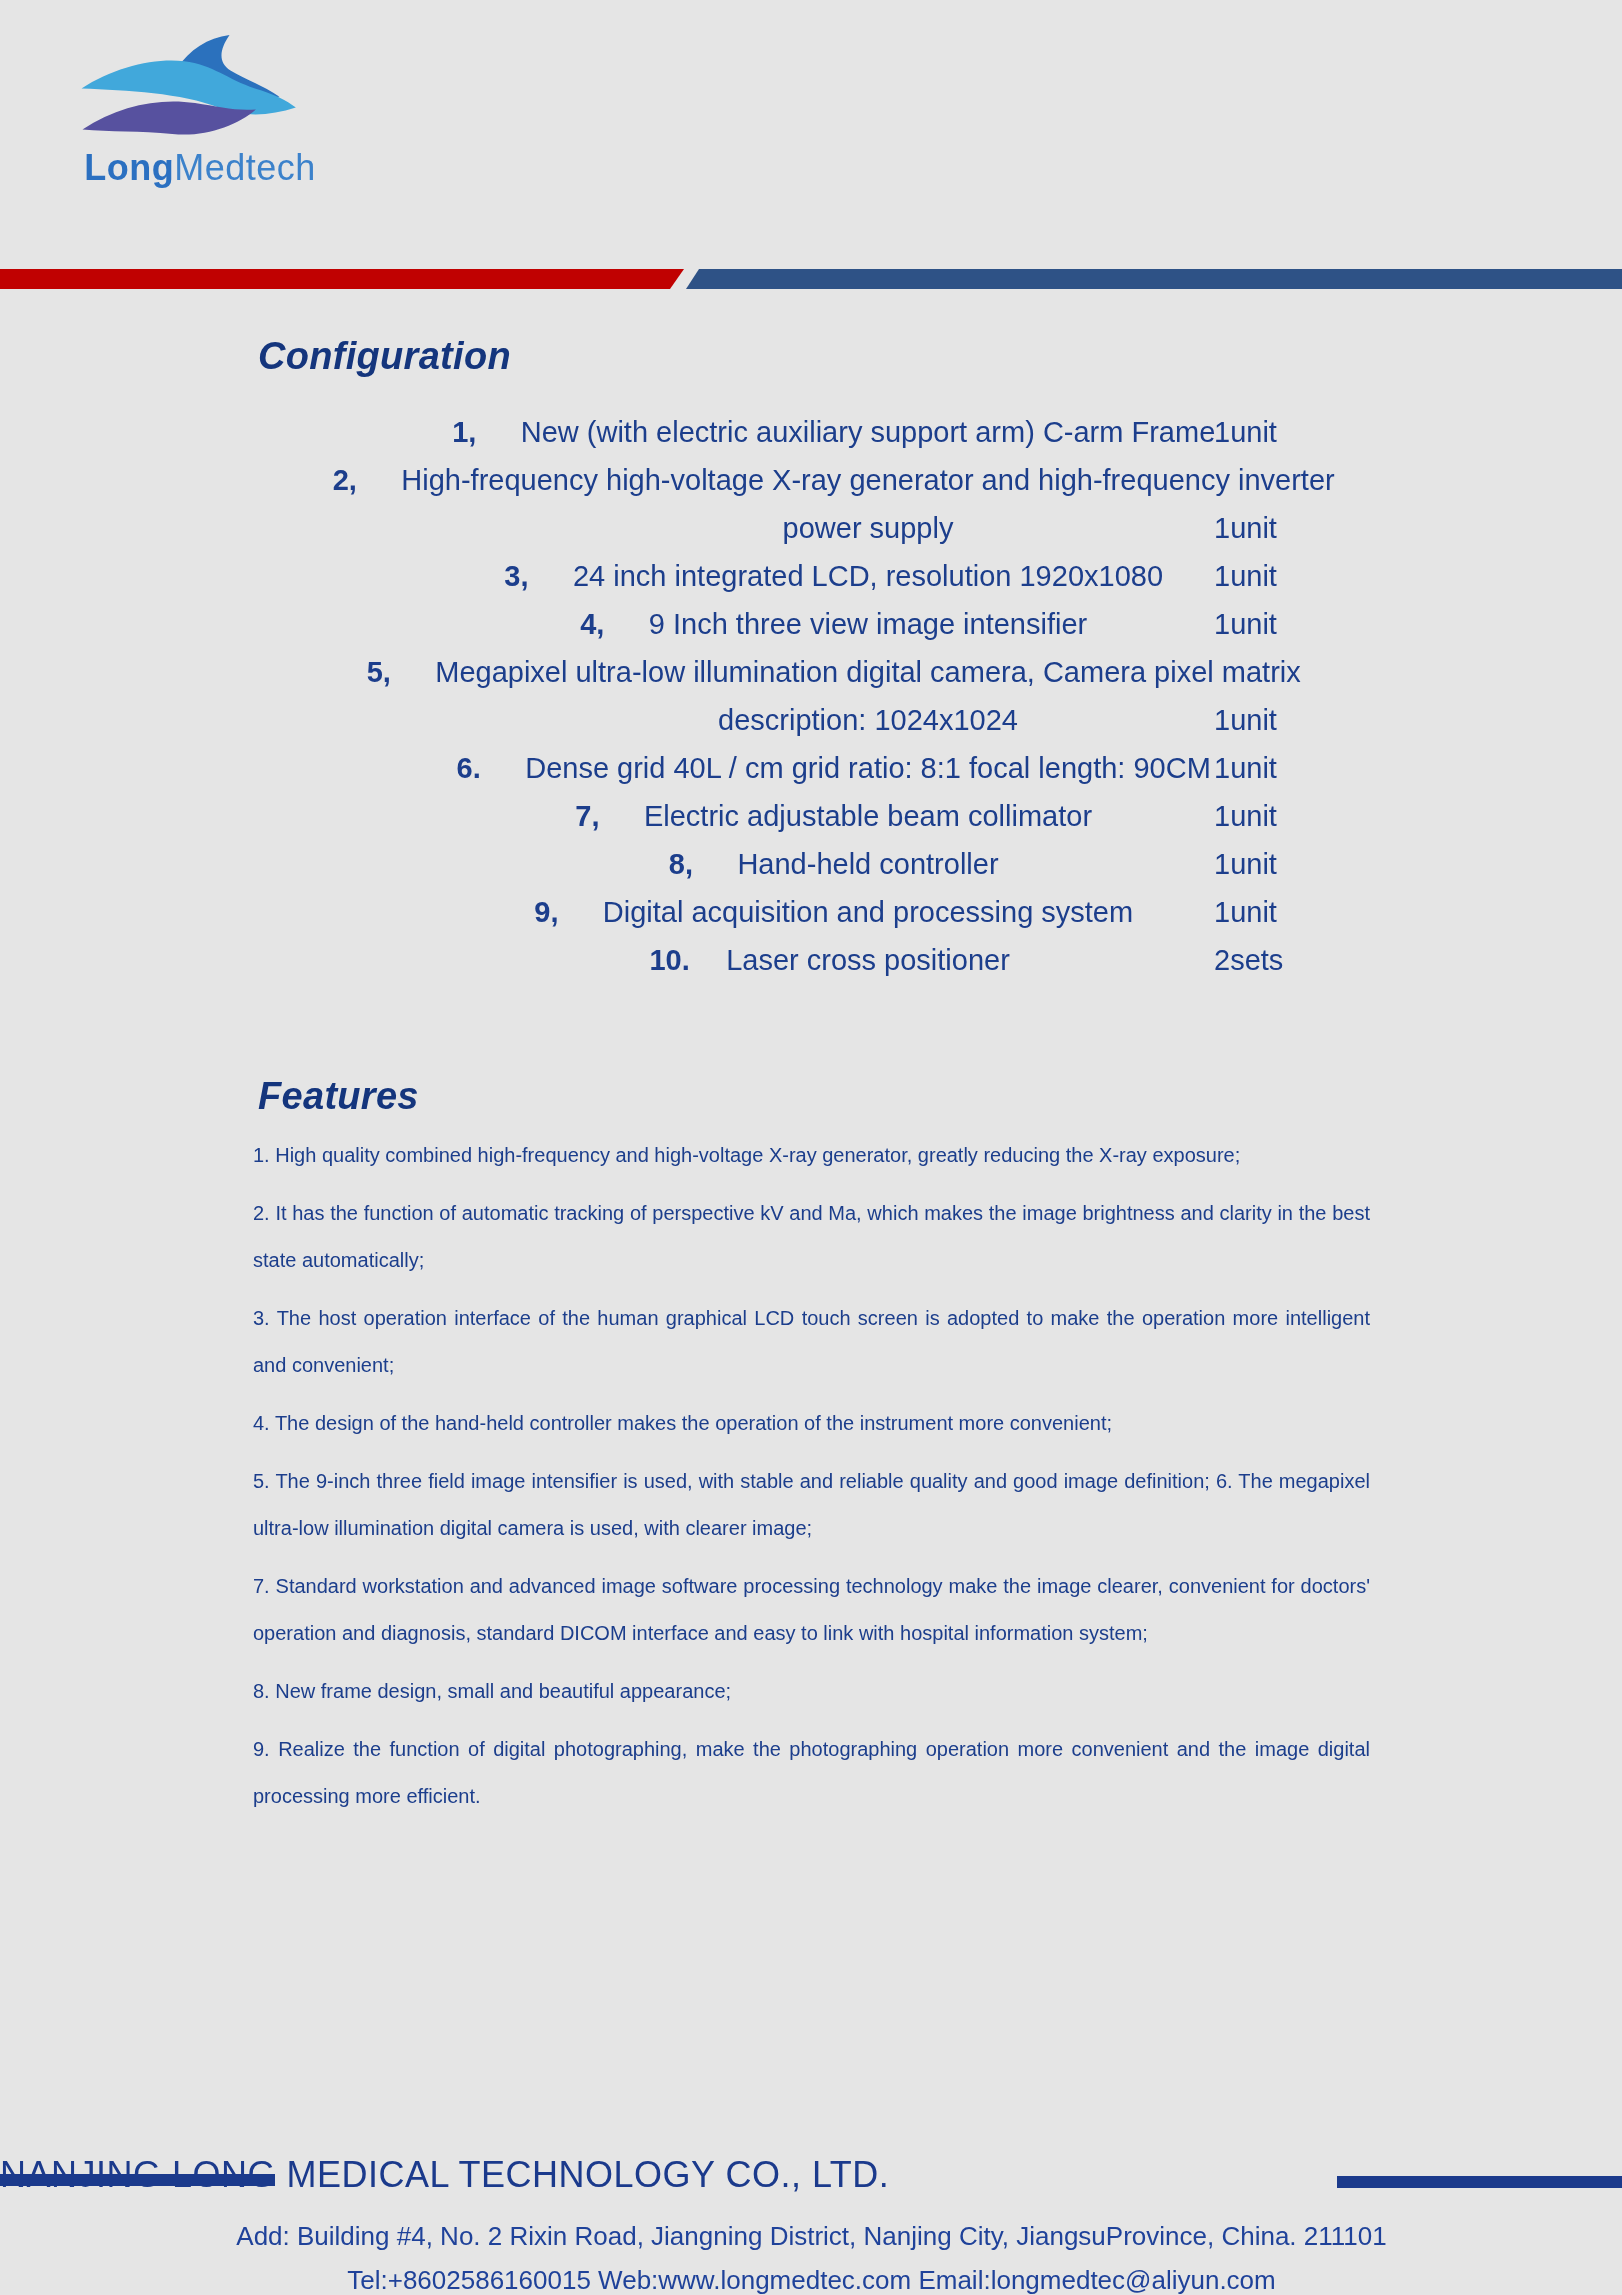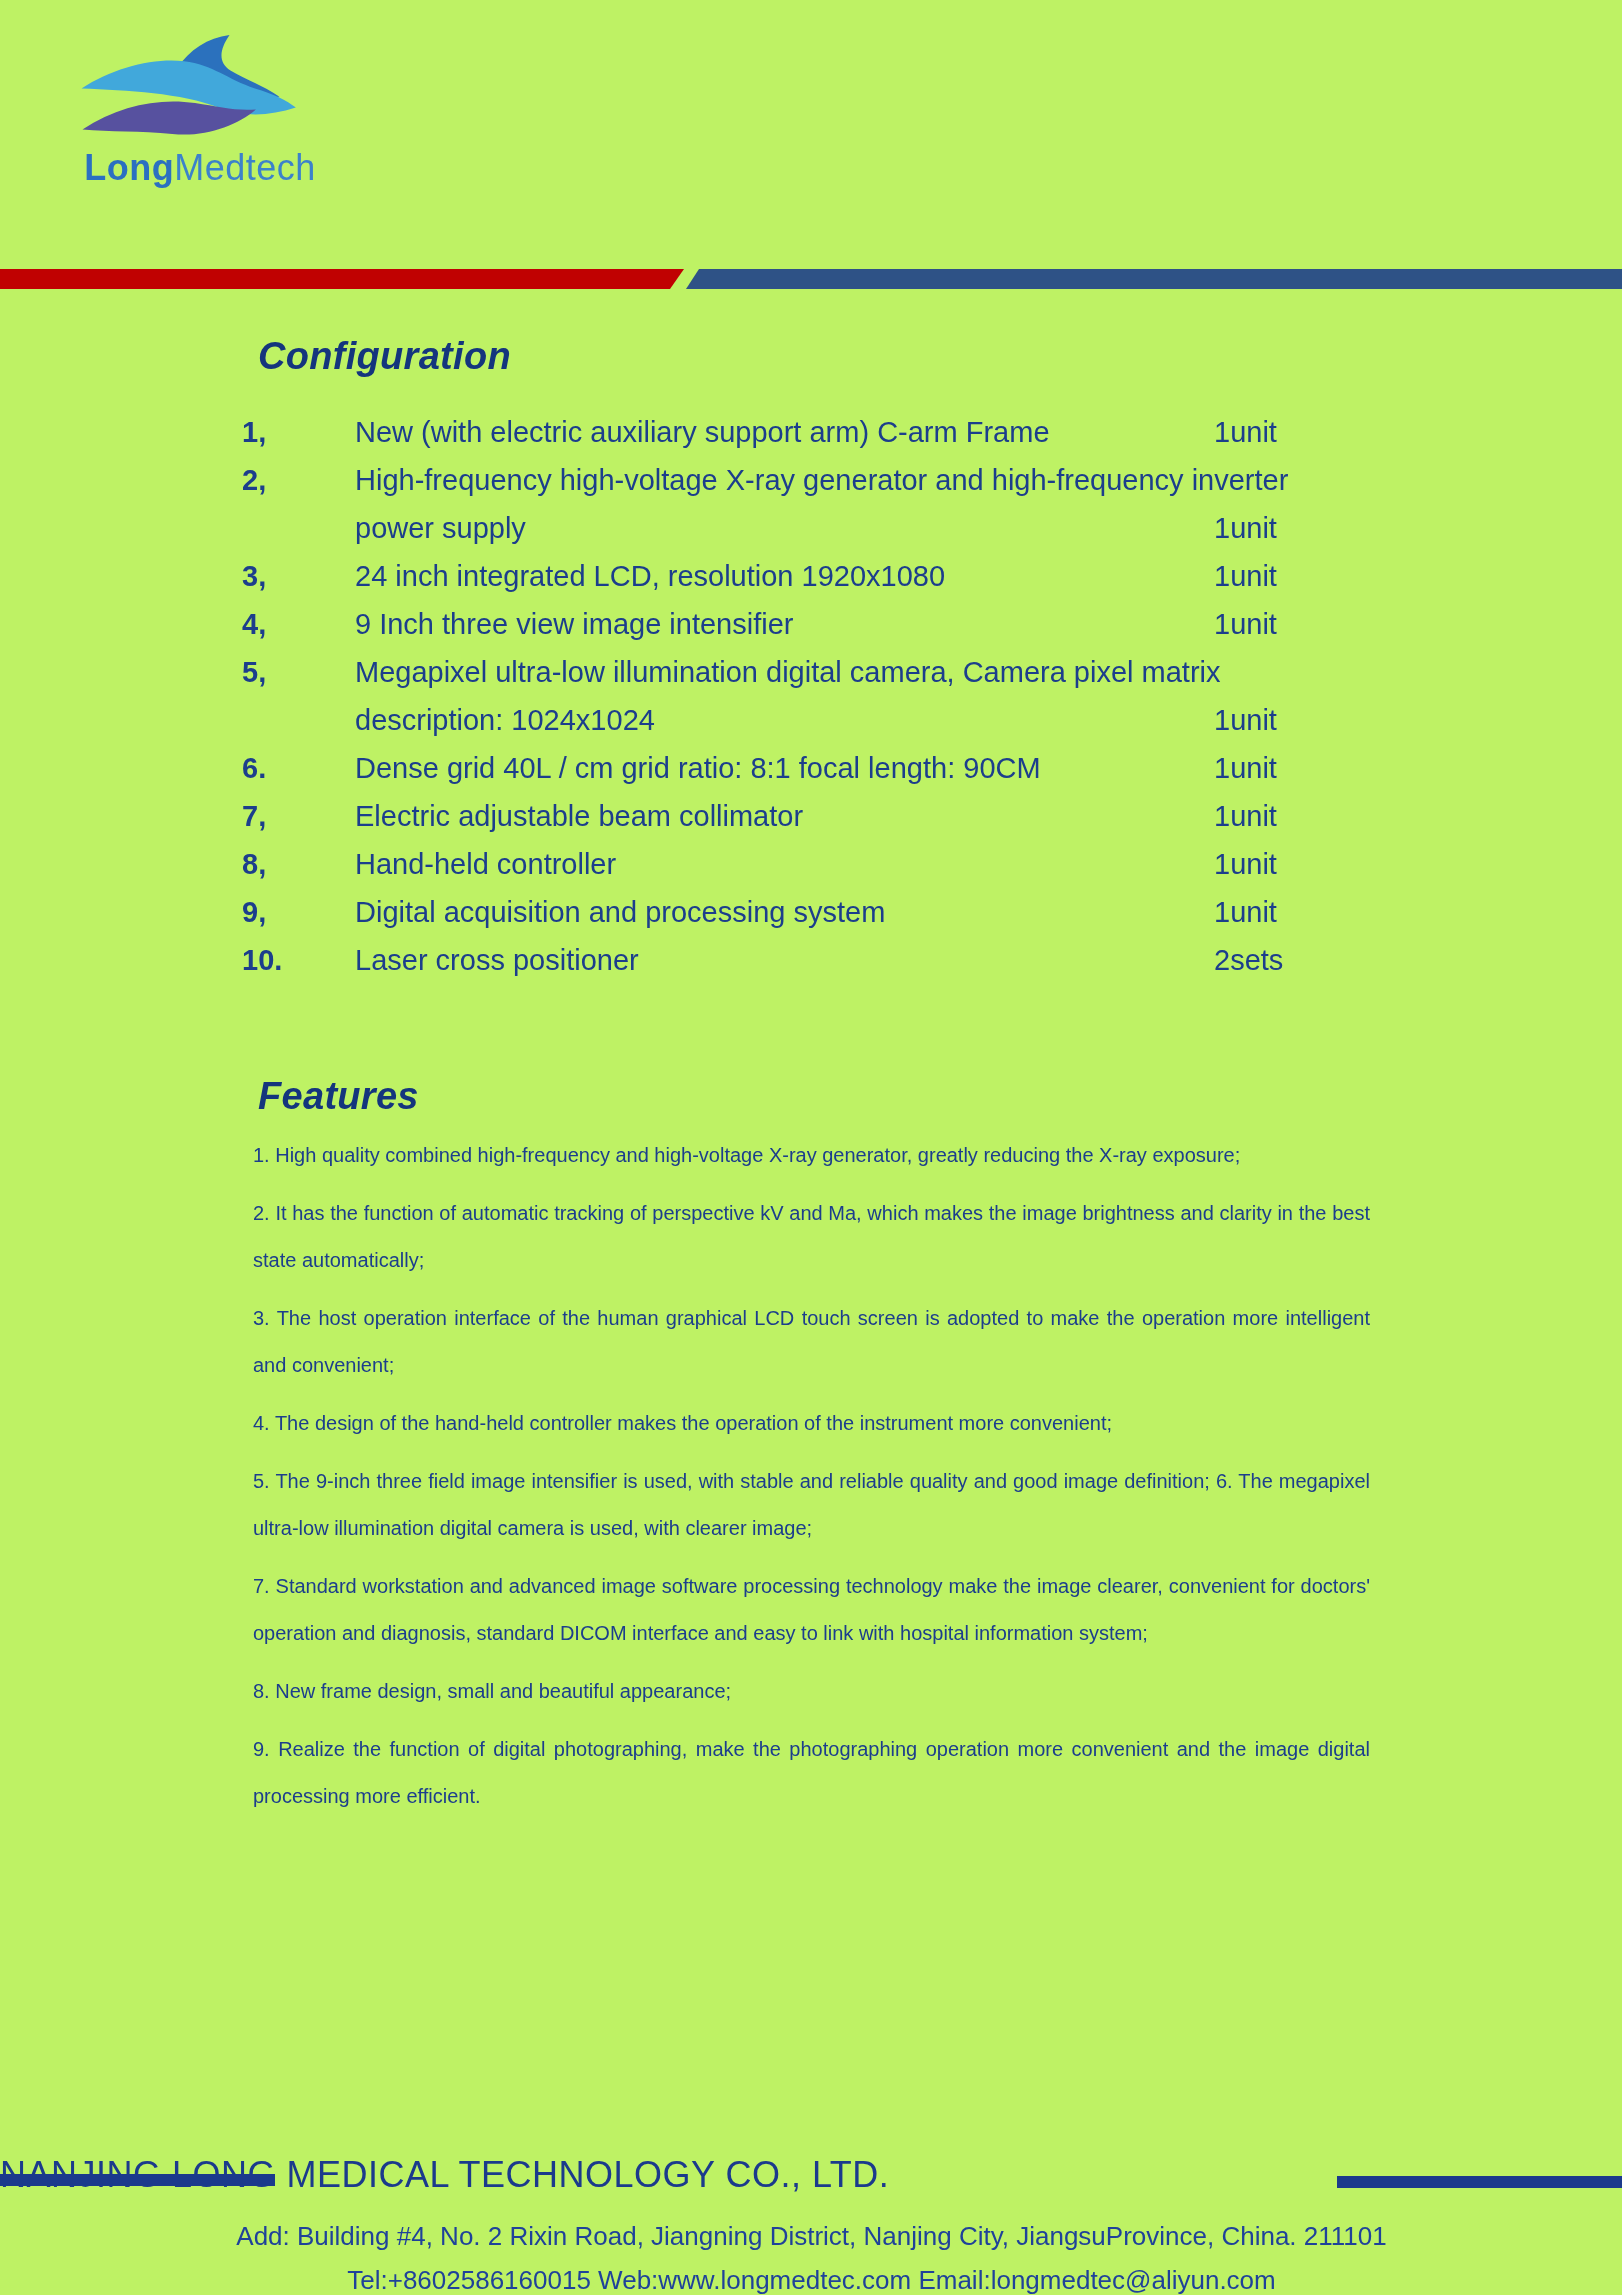--- a/index.html
+++ b/index.html
@@ -1,17 +1,17 @@
 <!DOCTYPE html>
 <html style="font-size:14.5px"><head>
 <meta charset="utf-8">
 <style>
   html,body { margin:0; padding:0; background:#ffffff; }
   .page {
-    position:relative; width:1623px; height:2296px; background:#bef264;
+    position:relative; width:1623px; height:2296px; background:#e5e5e5;
     font-family:"Liberation Sans","DejaVu Sans",sans-serif; overflow:hidden;
   }
 
   
   .logo-block { position:absolute; left:77px; top:32px; width:291px; }
   .logo-swoosh { display:block; width:227px; height:114px; }
   .logo-text { margin:1.8px 0 0 7.3px; font-size:36px; line-height:40px; letter-spacing:0.5px; }
   .brand-bold  { color:#2b70c1; font-weight:bold; }
   .brand-light { color:#3c82cb; font-weight:normal; }
 
@@ -21,21 +21,21 @@
     background:#c00101; clip-path:polygon(0 0, 684px 0, 670px 100%, 0 100%); }
   .divider .bar-blue { position:absolute; top:0; left:0; width:100%; height:100%;
     background:#2e5286; clip-path:polygon(699px 0, 100% 0, 100% 100%, 686px 100%); }
 
   
   .config-section { position:absolute; left:242px; top:320px; width:1139px; }
   .section-heading {
     margin:16px; font-size:38px; line-height:40px; font-weight:bold; font-style:italic;
     color:#14357d; letter-spacing:0.3px;
   }
-  .config-list { margin-top:32px; }
+  .config-list { margin-top:32px;text-align:center; }
   .cfg-line { position:relative; font-size:29px; line-height:48px; color:#1c3e8c; }
   .cfg-num  { display:inline-block; width:113px; font-weight:bold; }
   .cfg-unit { position:absolute; left:972px; top:0; }
 
   
   .features-section { position:absolute; left:242px; top:1060px; width:1139px; }
   .features-body { margin-top:16.4px; }
   .features-body p {
     margin:11px; font-size:20px; line-height:47px; color:#1c3e8c;
     text-align:justify; text-justify:inter-word;

